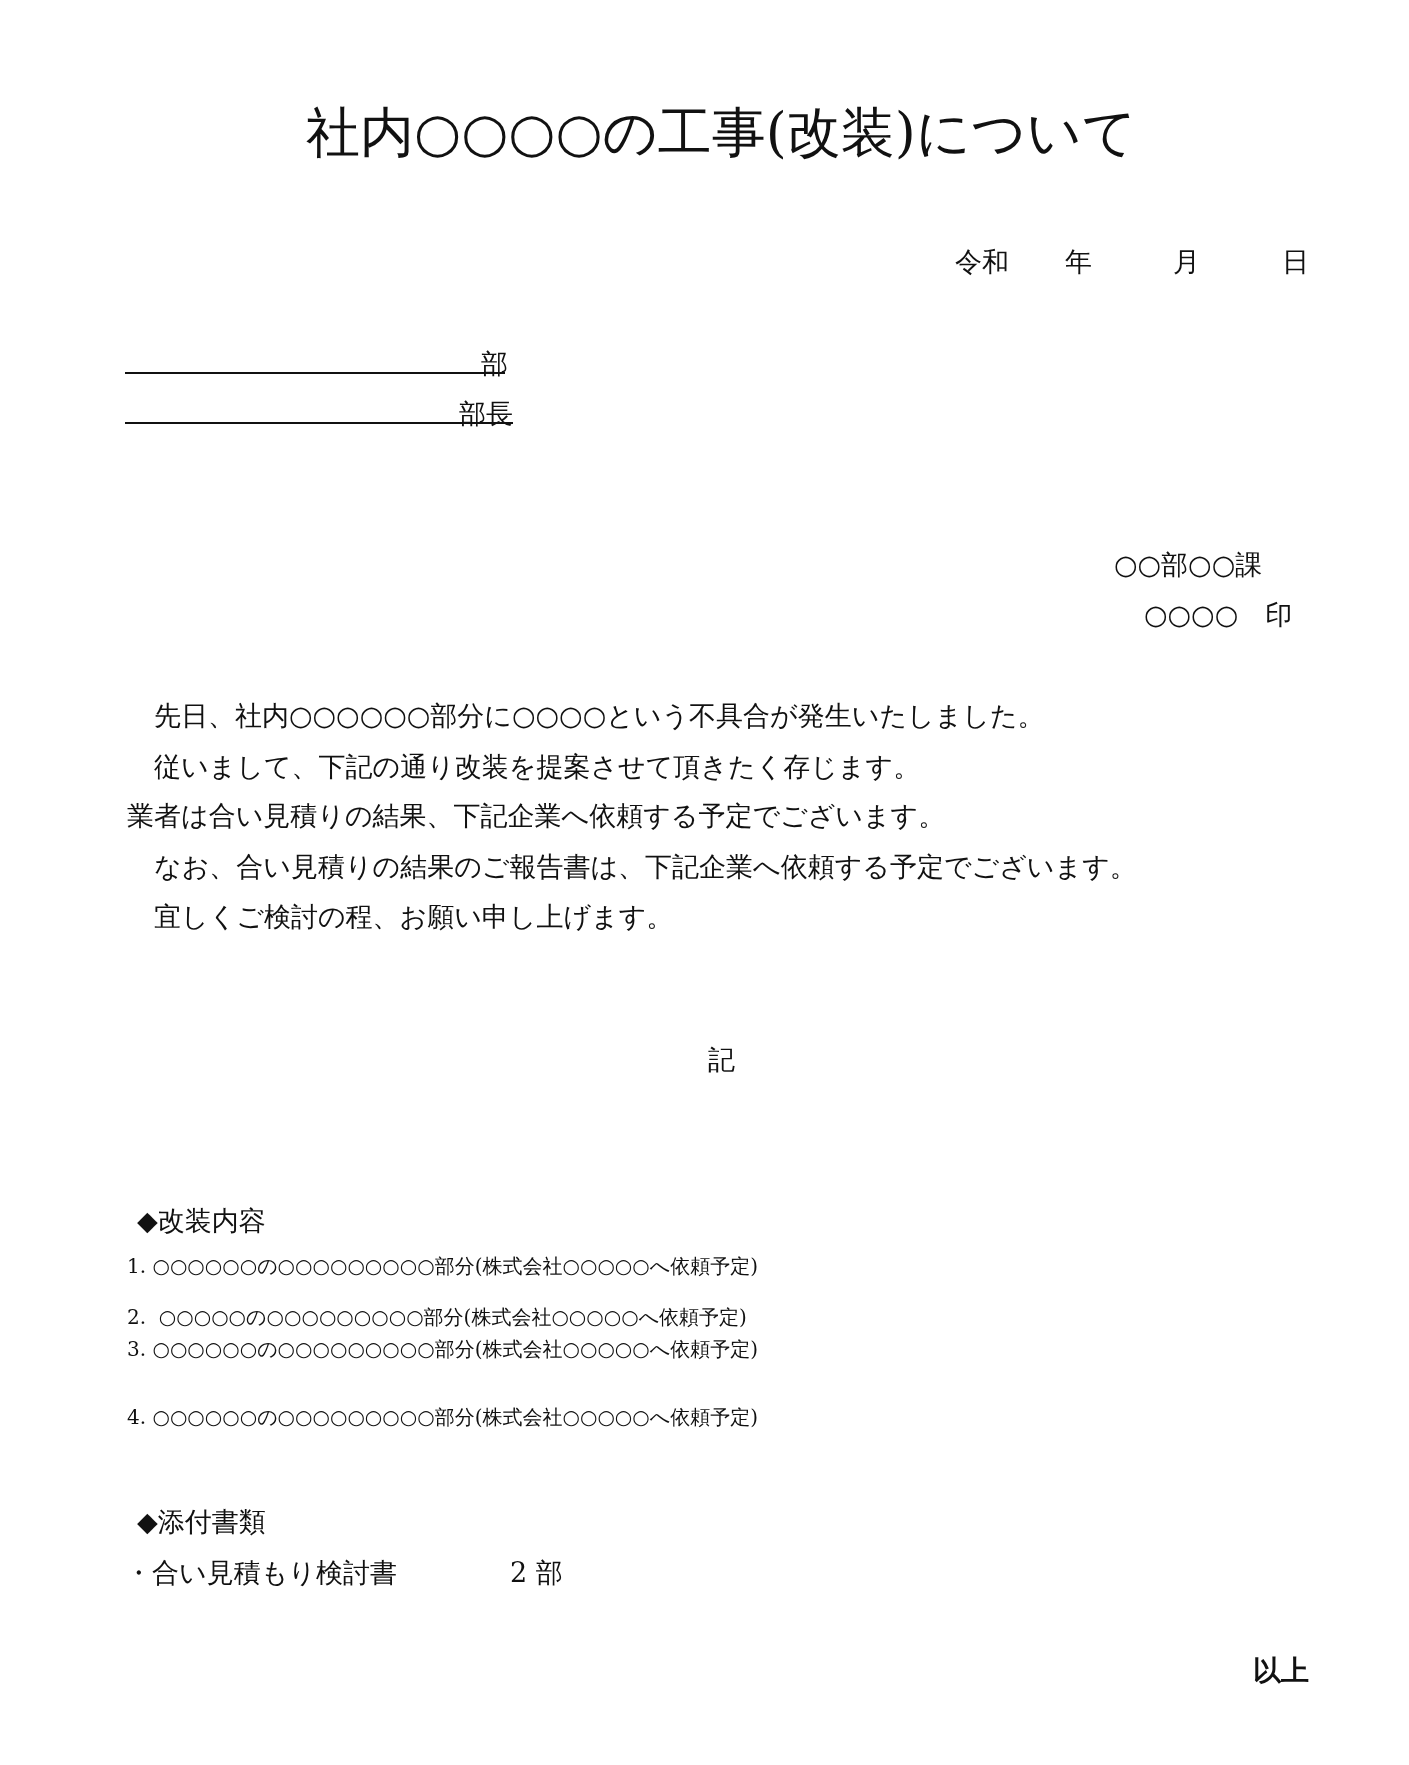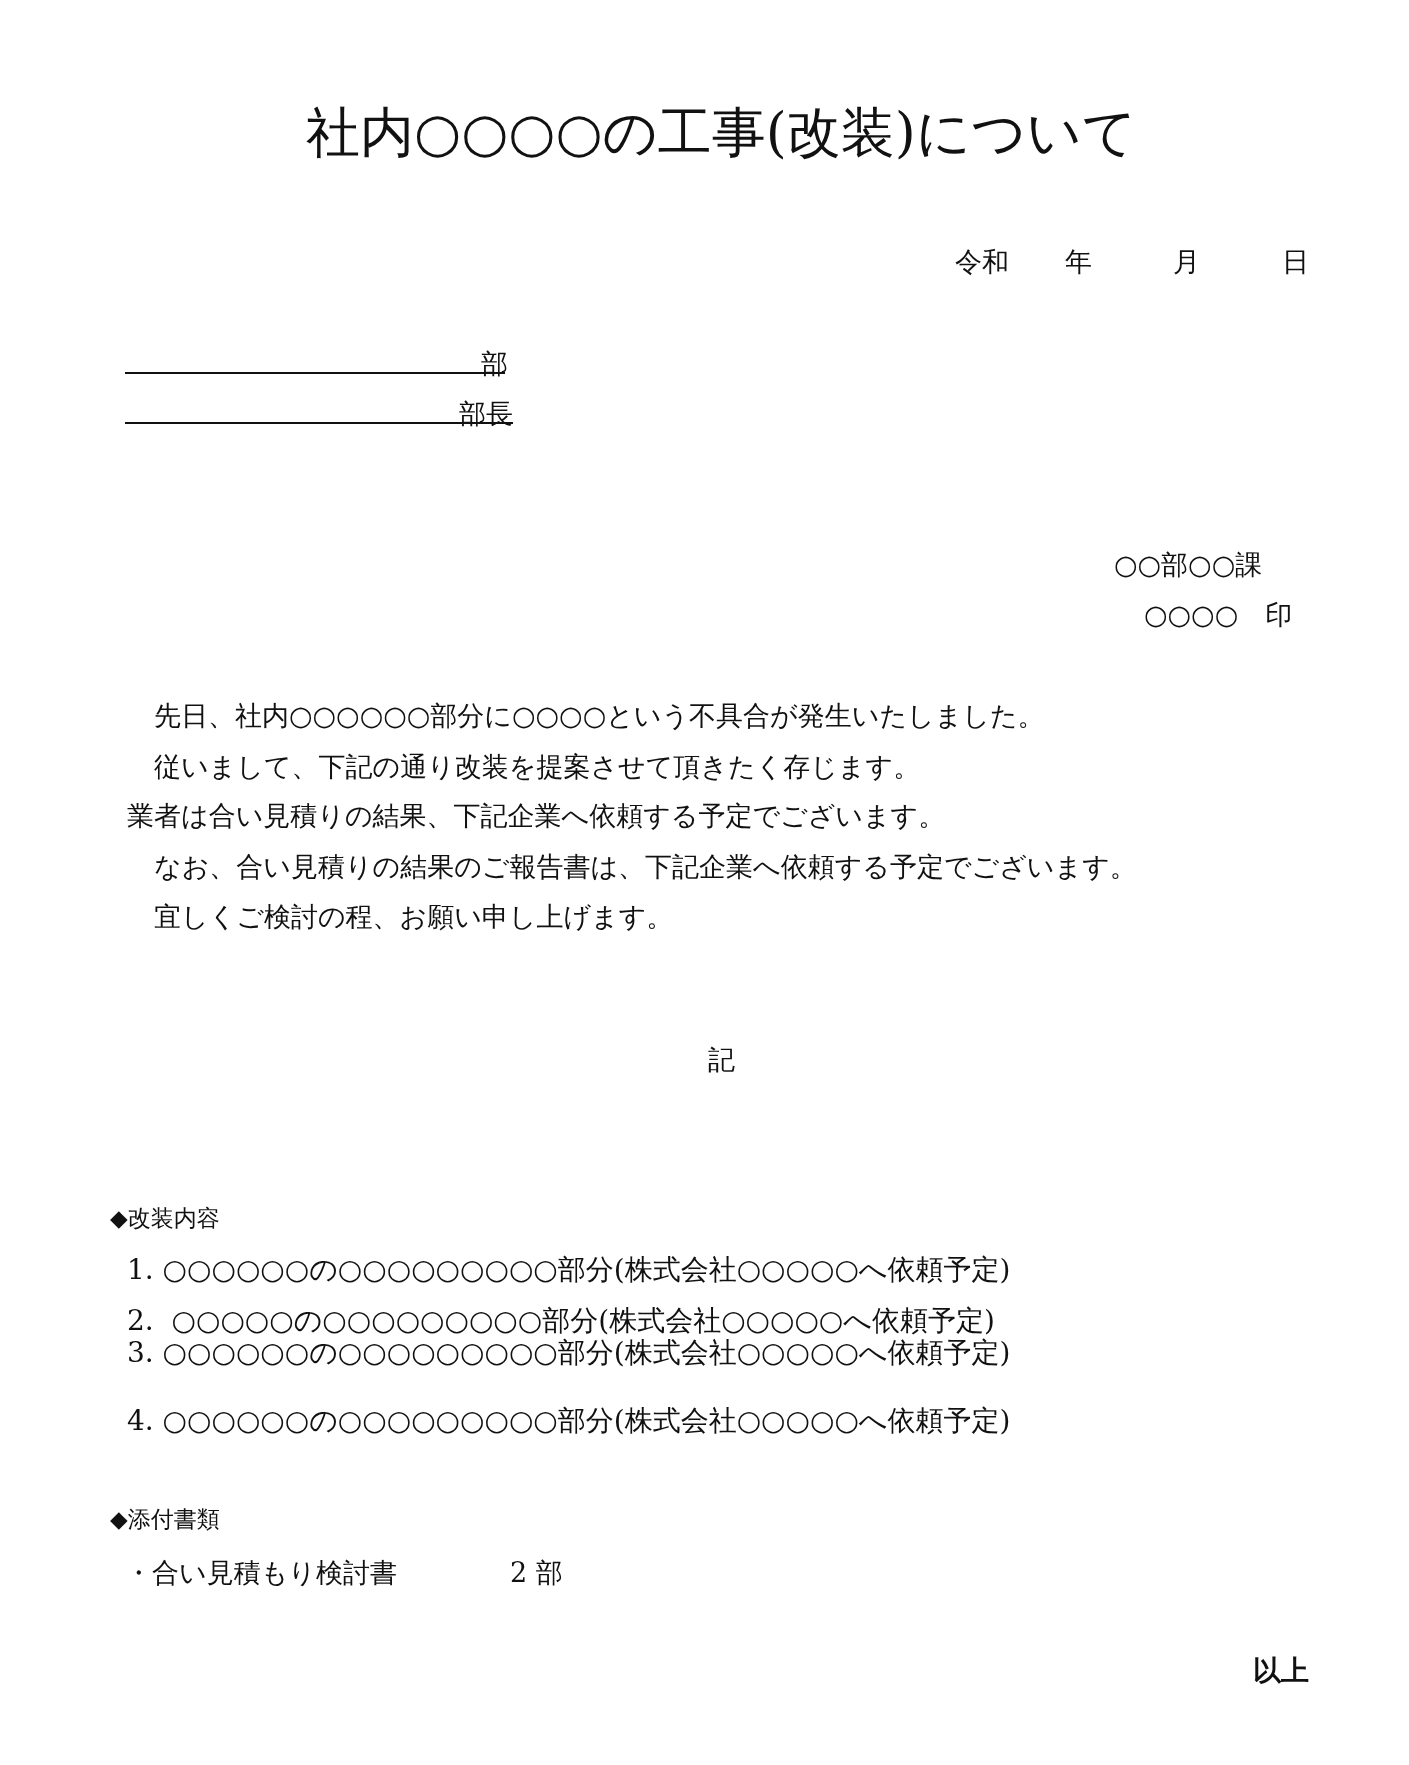--- a/index.html
+++ b/index.html
@@ -62,26 +62,26 @@
     left: 110px;
     font-size: 27px;
   }
   .ki {
     left: 0;
     width: 1409px;
     text-align: center;
     font-size: 27px;
   }
   .section-heading {
-    left: 93px;
-    font-size: 23px;
+    left: 120px;
+    font-size: 27px;
   }
   .list-item {
     left: 110px;
-    font-size: 28px;
+    font-size: 20px;
   }
   .attach-row {
     left: 108px;
     font-size: 27px;
   }
   .attach-row .qty {
     position: absolute;
     left: 385px;
     top: 0;
   }

